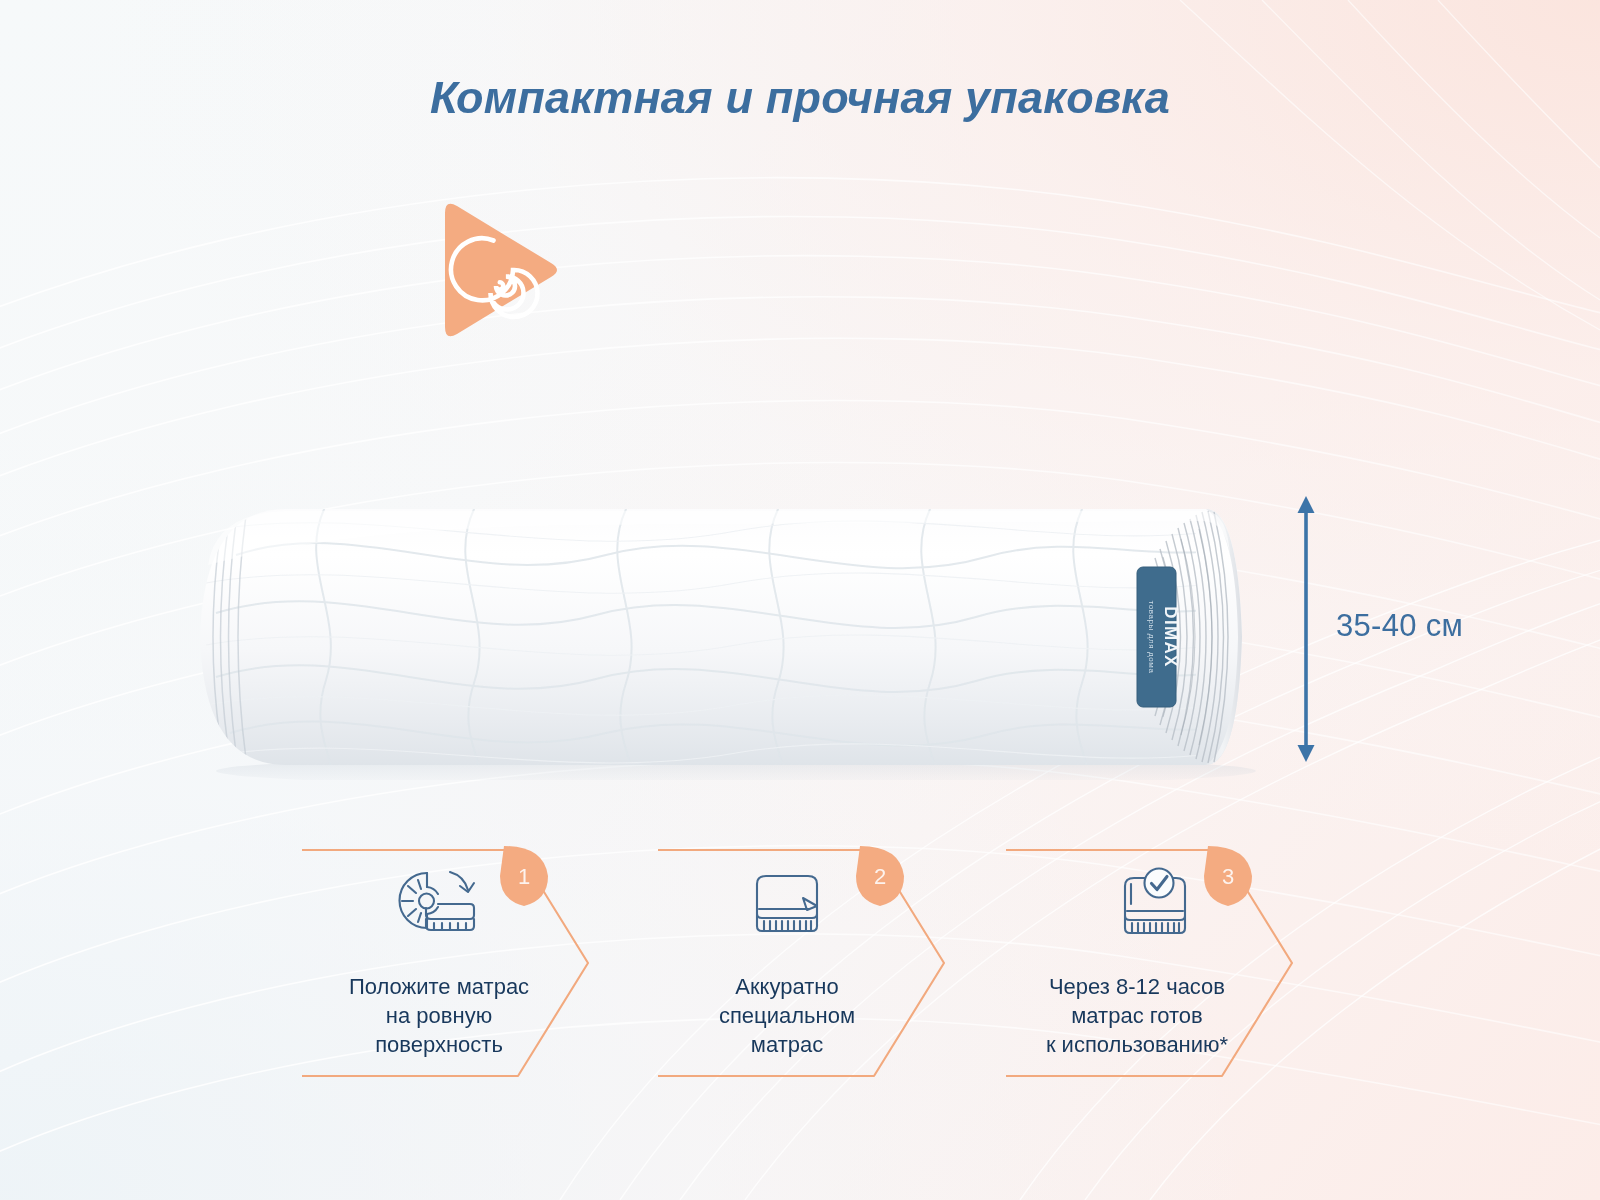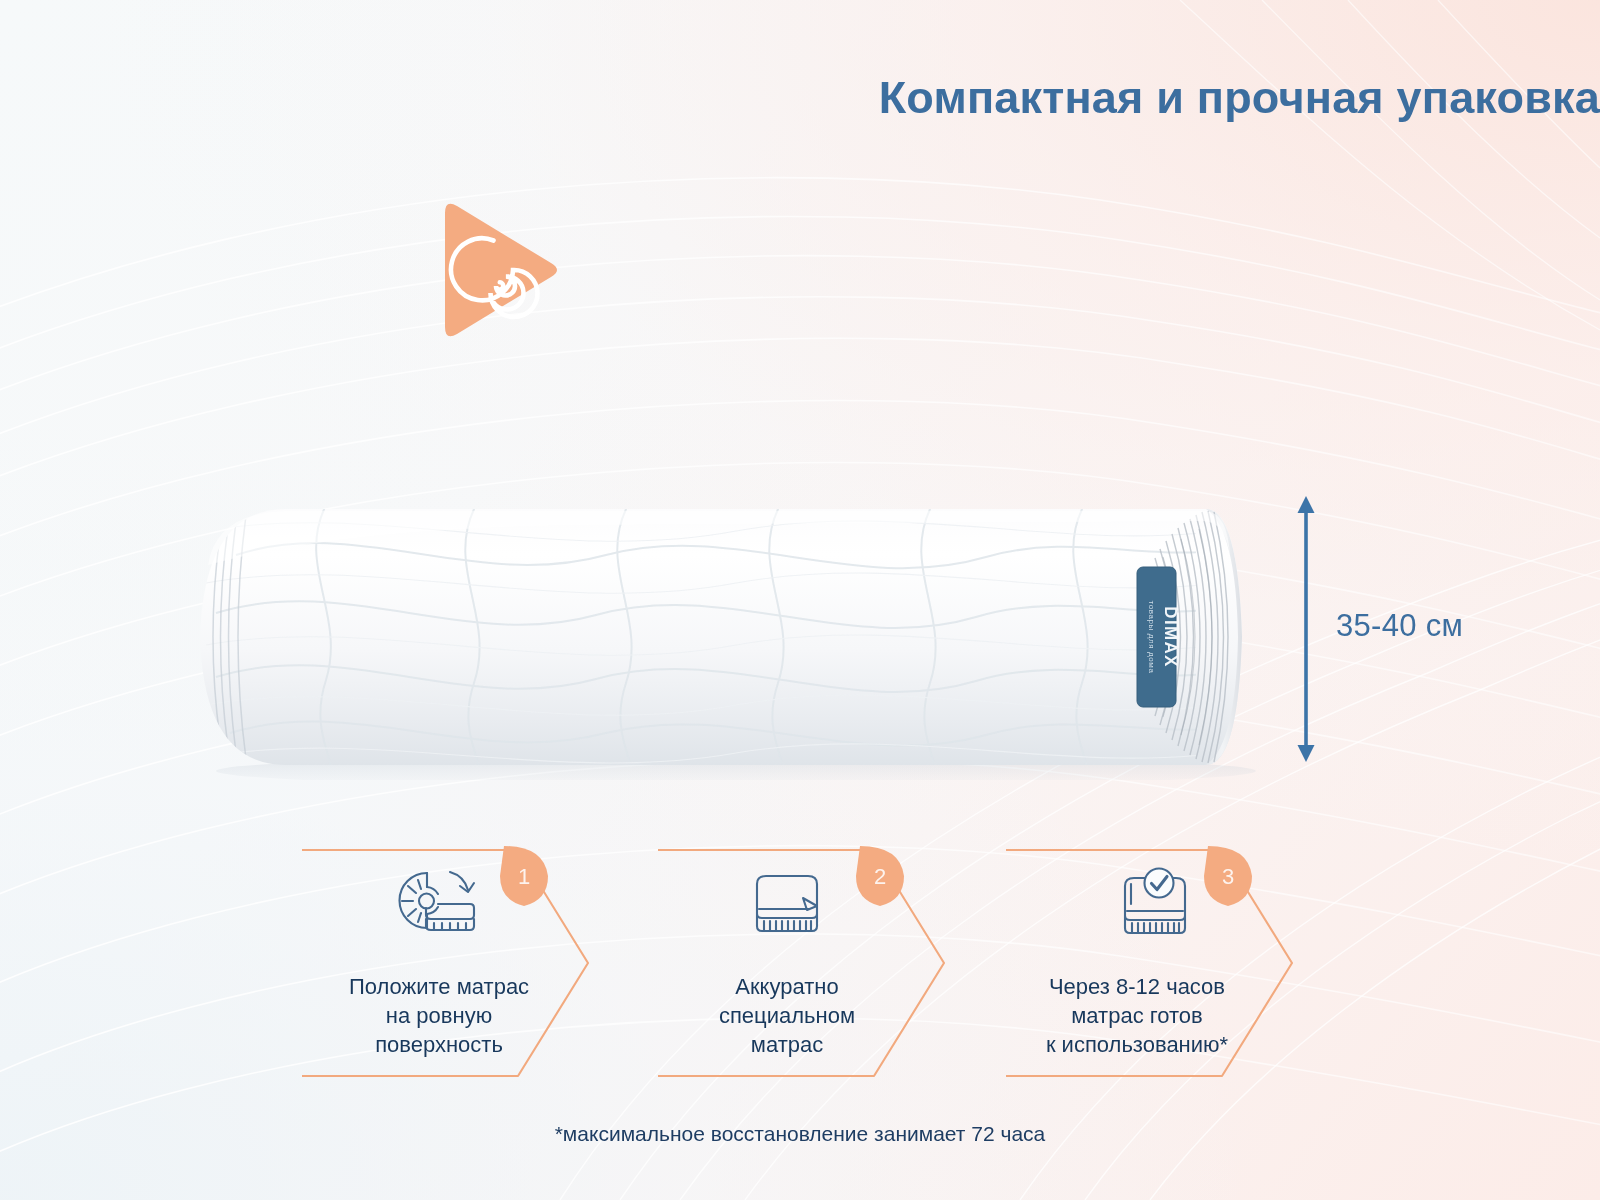--- a/index.html
+++ b/index.html
@@ -12,22 +12,22 @@
     position:relative;width:1600px;height:1200px;overflow:hidden;
     background:
       radial-gradient(120% 95% at 100% 0%, rgba(251,228,221,0.95) 0%, rgba(252,236,232,0.62) 32%, rgba(250,244,243,0.18) 58%, rgba(248,250,251,0) 78%),
       radial-gradient(110% 90% at 0% 100%, rgba(236,243,247,0.85) 0%, rgba(243,247,250,0.5) 40%, rgba(250,251,252,0) 72%),
       linear-gradient(128deg,#f6f9fa 0%,#f7f8f9 34%,#faf4f3 62%,#fcece8 100%);
   }
   .bgwaves{position:absolute;inset:0;width:1600px;height:1200px;pointer-events:none;}
 
   
   .title{
-    position:absolute;left:0;top:72px;width:1600px;text-align:right;
-    font-size:45px;font-weight:700;letter-spacing:.2px;color:#3c6e9f;
+    position:absolute;left:0;top:72px;width:1600px;text-align:center;
+    font-size:45px;font-weight:700;letter-spacing:.2px;color:#3c6e9f;font-style:italic;
   }
 
   
   .feature{position:absolute;text-align:center;}
   .feat-icon{position:relative;width:170px;height:150px;margin:0 auto 18px auto;}
   .feat-cap{
     font-size:28px;line-height:1.34;color:#18385c;font-weight:400;white-space:pre-line;
   }
   #feature-roll{left:170px;top:195px;width:640px;}
   #feature-car{left:840px;top:195px;width:580px;}
@@ -316,15 +316,14 @@
           <path d="M36.5 17.5 L42 23.5 L52 10.5" fill="none" stroke="#44698f" stroke-width="3.1" stroke-linecap="round" stroke-linejoin="round"></path>
         </svg>
       </div>
       <div class="step-text">Через 8-12 часов
 матрас готов
 к использованию*</div>
     </div>
 
   </div>
 
-  <div class="footnote">*максимальное восстановление занимает 72 часа</div>
 
 </div>
 
 </body></html>

